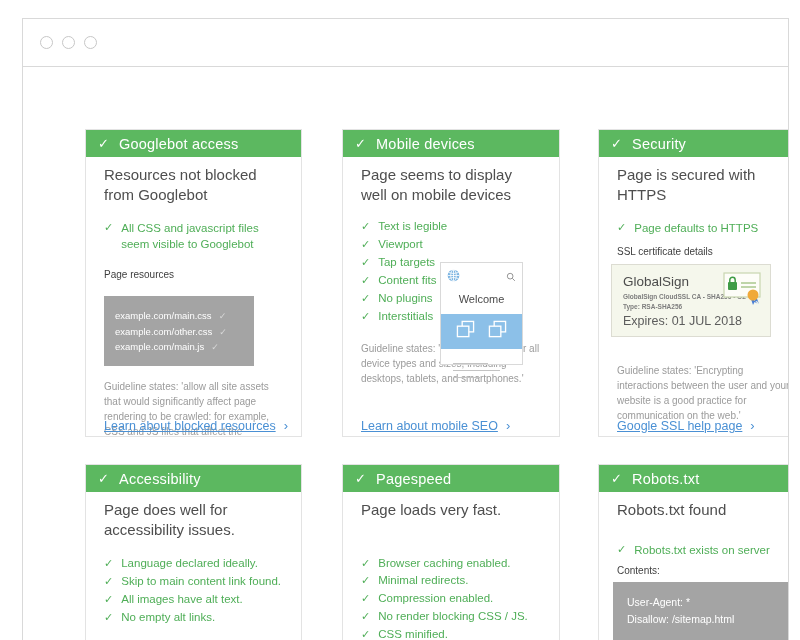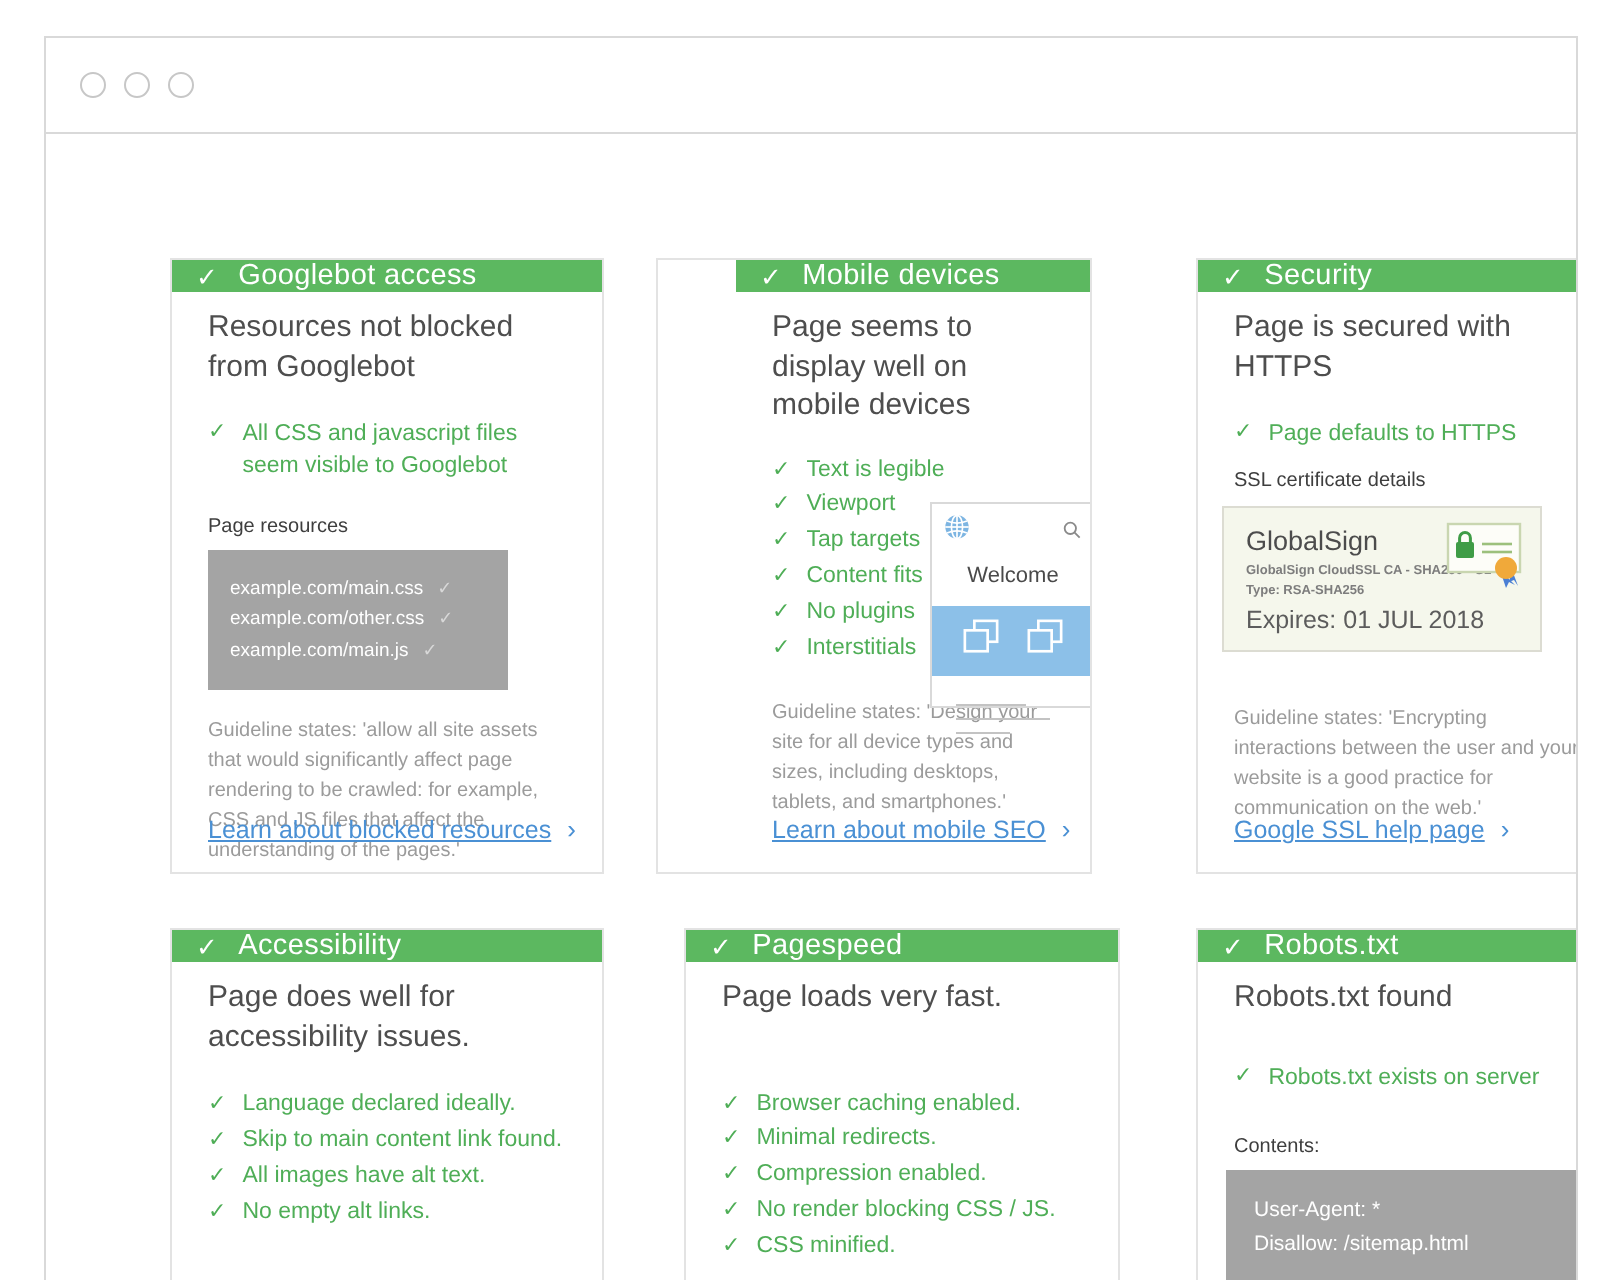--- a/index.html
+++ b/index.html
@@ -14,31 +14,31 @@
     background:#fff;border:1px solid #d9d9d9;overflow:hidden;
   }
   .topbar{height:48px;border-bottom:1px solid #d9d9d9;display:flex;align-items:center;padding-left:17px;}
   .dot{width:13px;height:13px;border:1px solid #c7c7c7;border-radius:50%;margin-right:9px;background:#fff;}
 
   .card{
     position:absolute;width:218px;height:308px;background:#fff;
     border:1px solid #e3e3e3;overflow:hidden;
   }
   .card-head{
-    height:16px;background:#5cb860;color:#fff;display:flex;align-items:center;
+    height:27px;background:#5cb860;color:#fff;display:flex;align-items:center;
     padding:0 12px;font-size:14.5px;letter-spacing:.2px;
   }
   .head-ck{margin-right:10px;font-size:13px;}
   .ck::before{content:"\2713";}
   .card-body{position:relative;height:281px;padding:0 18px;}
   .title{font-size:15px;font-weight:400;color:#4e4e4e;line-height:1.3;margin:8px 0 0;}
   .gcheck{display:flex;gap:8px;color:#4fae57;font-size:11.5px;line-height:1.4;margin-top:16px;}
   .gcheck .ck{font-size:11px;}
   .mini-label{font-size:10px;color:#3e3e3e;margin-top:17px;}
-  .graybox{background:#a4a4a4;color:#fff;margin-top:6px;padding:12px 11px;font-size:9.5px;line-height:1.6;width:150px;}
+  .graybox{background:#a4a4a4;color:#fff;margin-top:16px;padding:12px 11px;font-size:9.5px;line-height:1.6;width:150px;}
   .gray-ck{color:#d8d8d8;margin-left:7px;font-size:9px;}
   .guideline{font-size:10px;color:#9b9b9b;line-height:1.5;margin:13px 0 0;}
   .link{position:absolute;left:18px;bottom:13px;font-size:12.5px;color:#4a90d4;cursor:pointer;white-space:nowrap;}
   .link .txt{text-decoration:underline;}
   .chev{margin-left:8px;font-size:13px;}
   .chev::before{content:"\203A";}
 
   .clist{list-style:none;margin:15px 0 0;padding:0;font-size:11.5px;color:#4fae57;}
   .clist li{display:flex;gap:8px;margin-bottom:3px;line-height:1.3;}
   .clist .ck{font-size:11px;}
@@ -87,21 +87,21 @@
         <div><span>example.com/other.css</span><span class="ck gray-ck"></span></div>
         <div><span>example.com/main.js</span><span class="ck gray-ck"></span></div>
       </div>
       <p class="guideline">Guideline states: 'allow all site assets that would significantly affect page rendering to be crawled: for example, CSS and JS files that affect the understanding of the pages.'</p>
       <a class="link">
         <span class="txt">Learn about blocked resources</span><span class="chev"></span>
       </a>
     </div>
   </section>
 
-  <section class="card" style="left:305px;top:110px;padding-left:39px;">
+  <section class="card" style="left:319px;top:110px;">
     <header class="card-head">
       <span class="ck head-ck"></span>
       <span>Mobile devices</span>
     </header>
     <div class="card-body">
       <h2 class="title">Page seems to display well on mobile devices</h2>
       <ul class="clist">
         <li>
             <span class="ck"></span>
             <span>Text is legible</span>
@@ -281,21 +281,21 @@
     <header class="card-head">
       <span class="ck head-ck"></span>
       <span>Robots.txt</span>
     </header>
     <div class="card-body">
       <h2 class="title">Robots.txt found</h2>
       <div class="gcheck" style="margin-top:22px">
         <span class="ck"></span>
         <span>Robots.txt exists on server</span>
       </div>
-      <div class="mini-label" style="margin-top:21px">Contents:</div>
+      <div class="mini-label" style="margin-top:7px">Contents:</div>
       <div class="graybox2">
         <div>User-Agent: *</div>
         <div>Disallow: /sitemap.html</div>
 
       </div>
     </div>
   </section>
 </div>
 
 </body></html>

